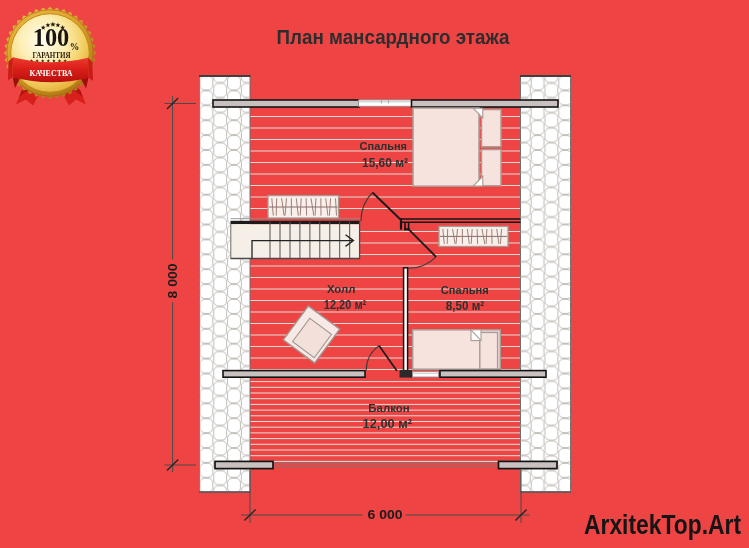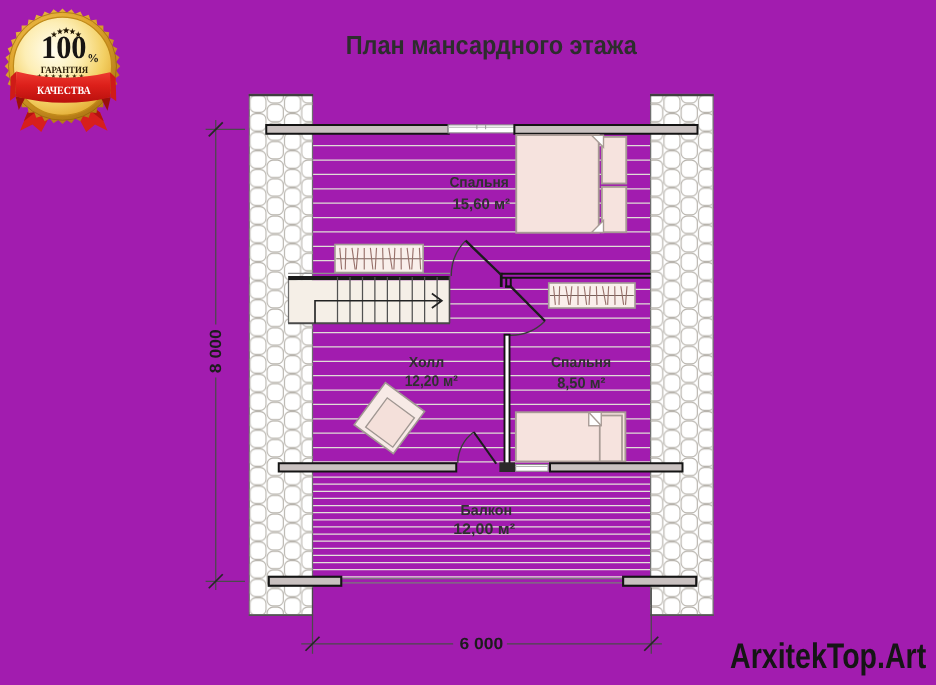--- a/index.html
+++ b/index.html
@@ -1,16 +1,16 @@
 <!DOCTYPE html>
 <html><head>
 <meta charset="utf-8">
 <style>
   html,body{margin:0;padding:0;background:#ffffff;}
-  #page{position:relative;width:749px;height:548px;background:#a21caf;overflow:hidden;
+  #page{position:relative;width:749px;height:548px;background:#ef4444;overflow:hidden;
         font-family:"Liberation Sans",sans-serif;}
   svg{display:block;}
   .abs{position:absolute;}
 </style>
 </head>
 <body>
 <div id="page">
 
 <svg class="abs" style="left:0;top:0" width="115" height="115" viewBox="0 0 115 115">
   <defs>

